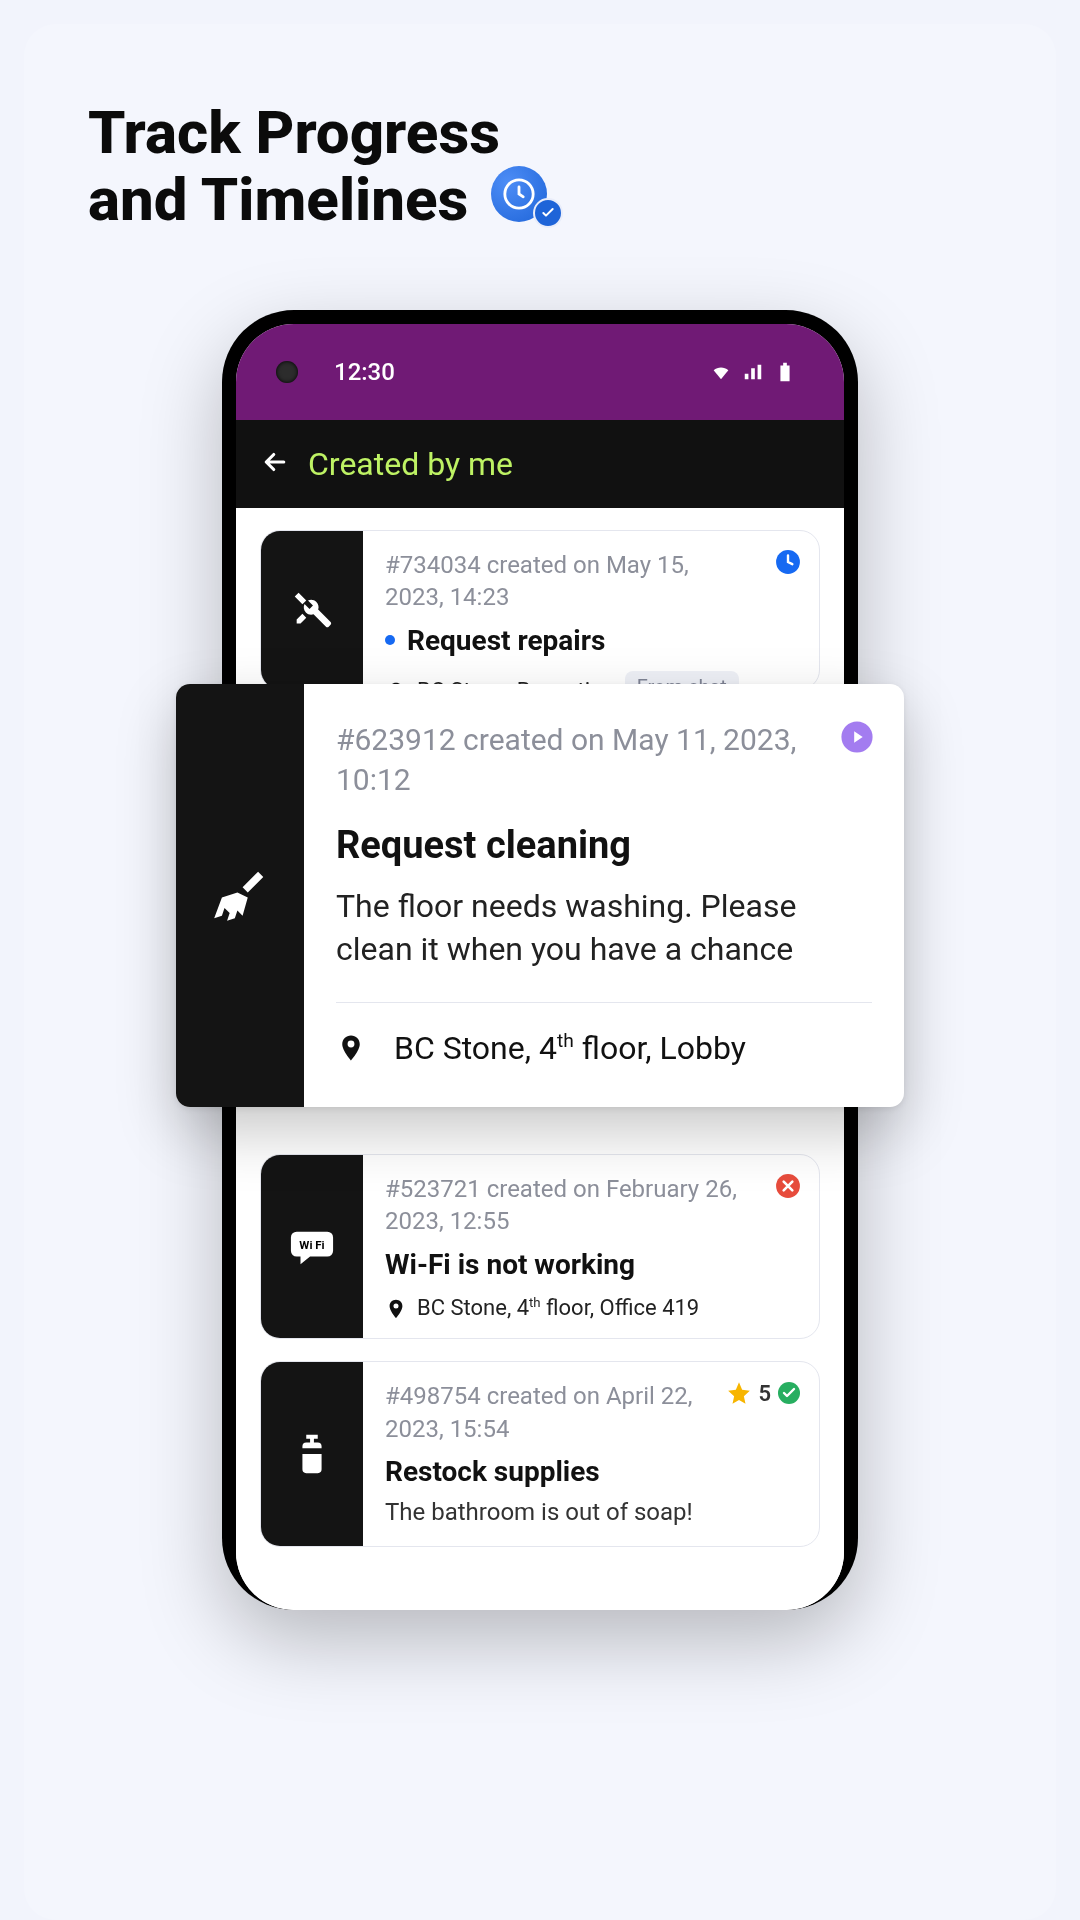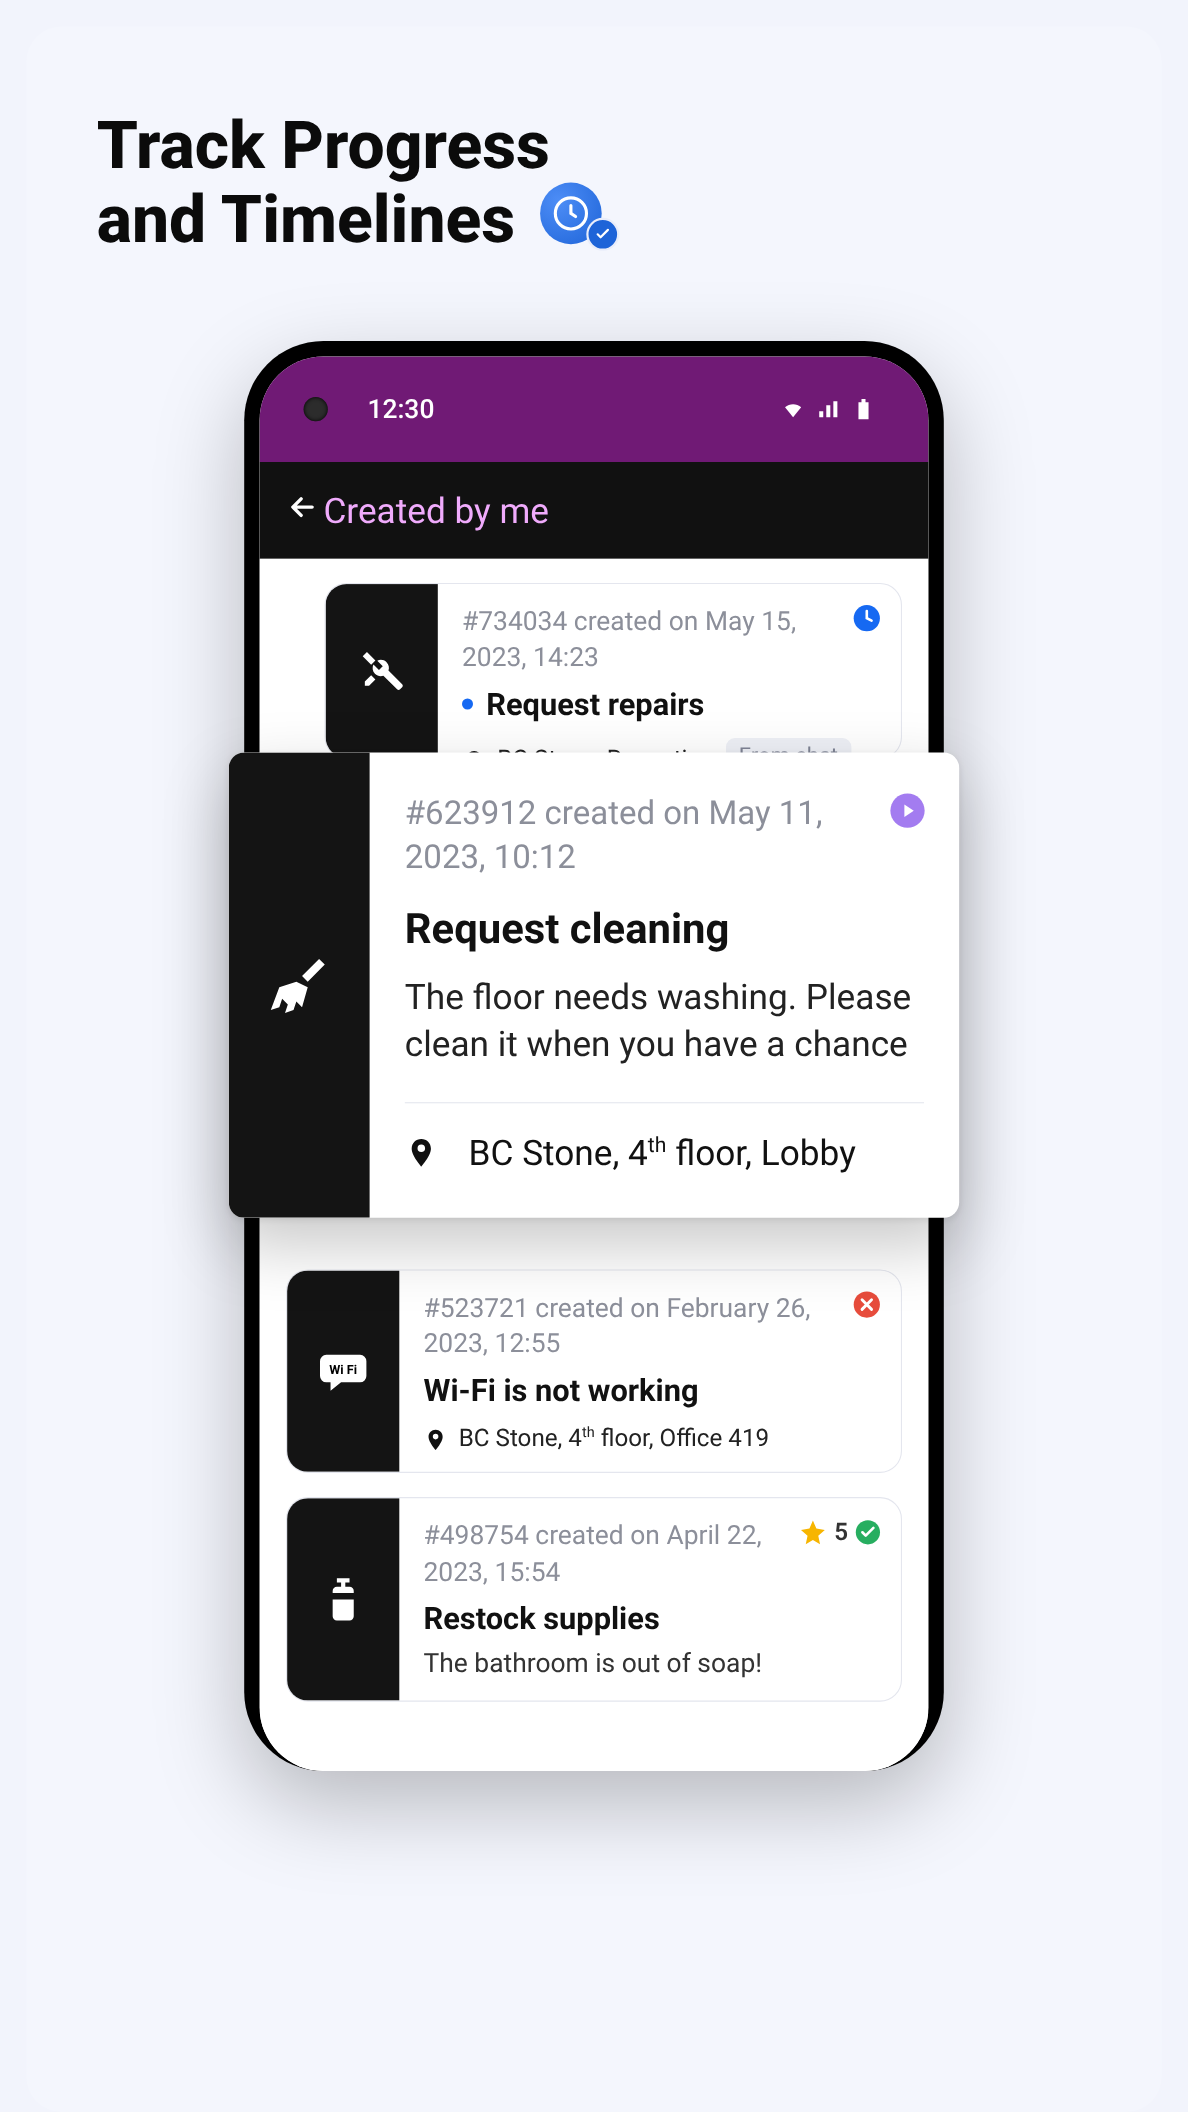--- a/index.html
+++ b/index.html
@@ -91,25 +91,25 @@
     background: #2c2c2c;
     border-radius: 50%;
     box-shadow: inset 0 0 4px #000;
   }
   .status-right { display: flex; gap: 10px; align-items: center; }
   .status-right svg { width: 22px; height: 22px; fill: #fff; }
 
   .app-bar {
     height: 88px;
     background: #111;
-    color: #f0abfc;
+    color: #bef264;
     display: flex;
     align-items: center;
     padding: 0 24px;
-    gap: 4px;
+    gap: 18px;
   }
   .app-bar .back { font-size: 34px; line-height: 1; }
   .app-bar .title { font-size: 32px; font-weight: 400; }
 
   .list-area {
     padding: 22px 24px;
     background: #fff;
     height: 100%;
     display: flex;
     flex-direction: column;
@@ -190,30 +190,30 @@
     top: 18px; right: 18px;
     display: flex;
     align-items: center;
     gap: 6px;
     font-size: 22px;
     font-weight: 600;
     color: #333;
   }
   .star-row .star { width: 26px; height: 26px; }
   .star-row .check { width: 24px; height: 24px; }
-  .card.cut-under { height: 160px; overflow: hidden; margin-left: 35px; }
+  .card.cut-under { height: 160px; overflow: hidden; }
   .gap-for-overlay { height: 420px; }
 
   
   .overlay-card {
     position: absolute;
     top: 684px;
     left: 50%;
     transform: translateX(-50%);
-    width: 664px;
+    width: 728px;
     background: #fff;
     border-radius: 14px;
     box-shadow: 0 24px 60px rgba(0,0,0,0.22), 0 2px 6px rgba(0,0,0,0.08);
     display: flex;
     overflow: hidden;
   }
   .overlay-card .icon-col {
     width: 128px;
     background: #141414;
     display: flex;

